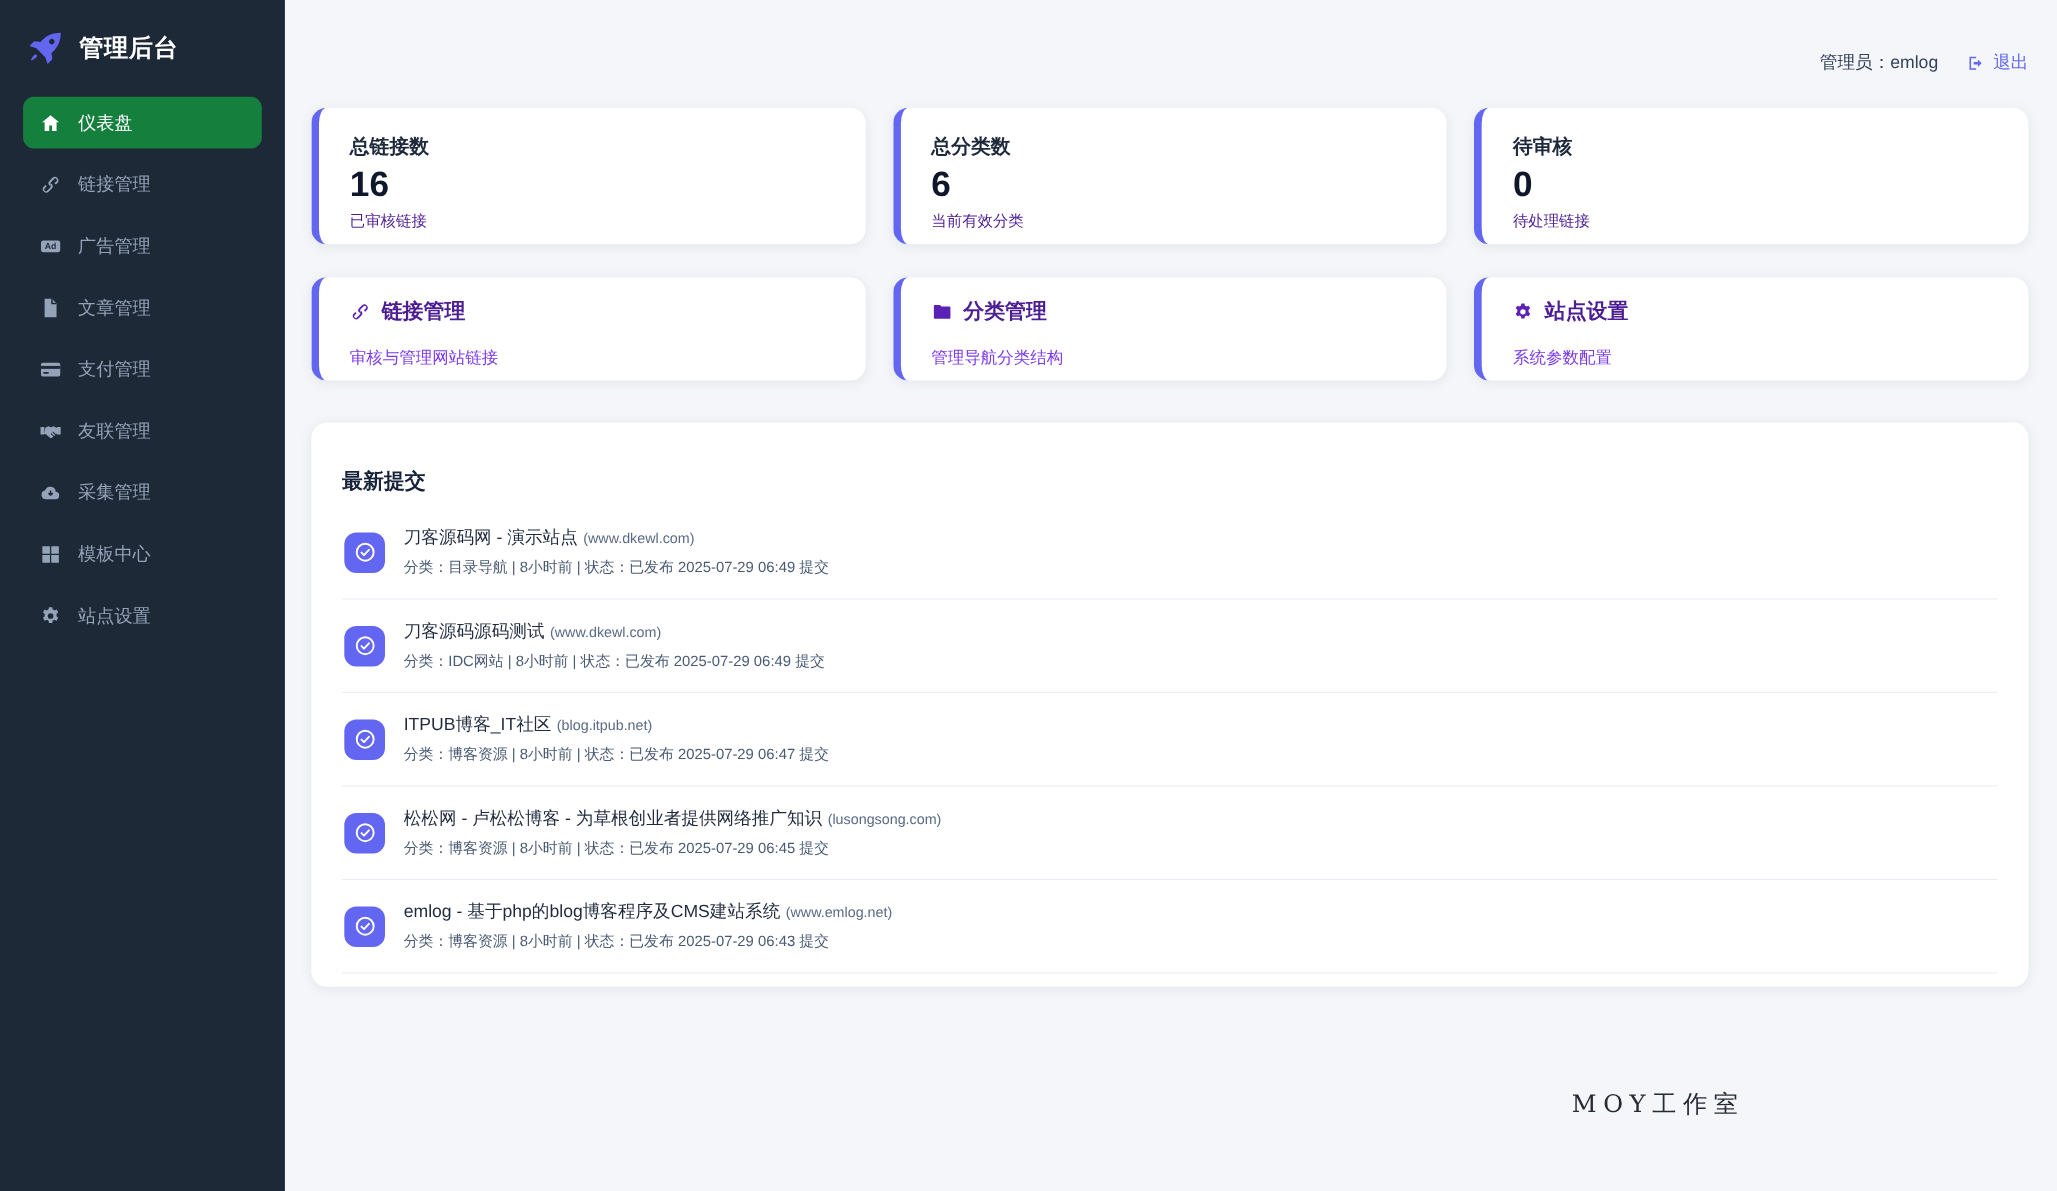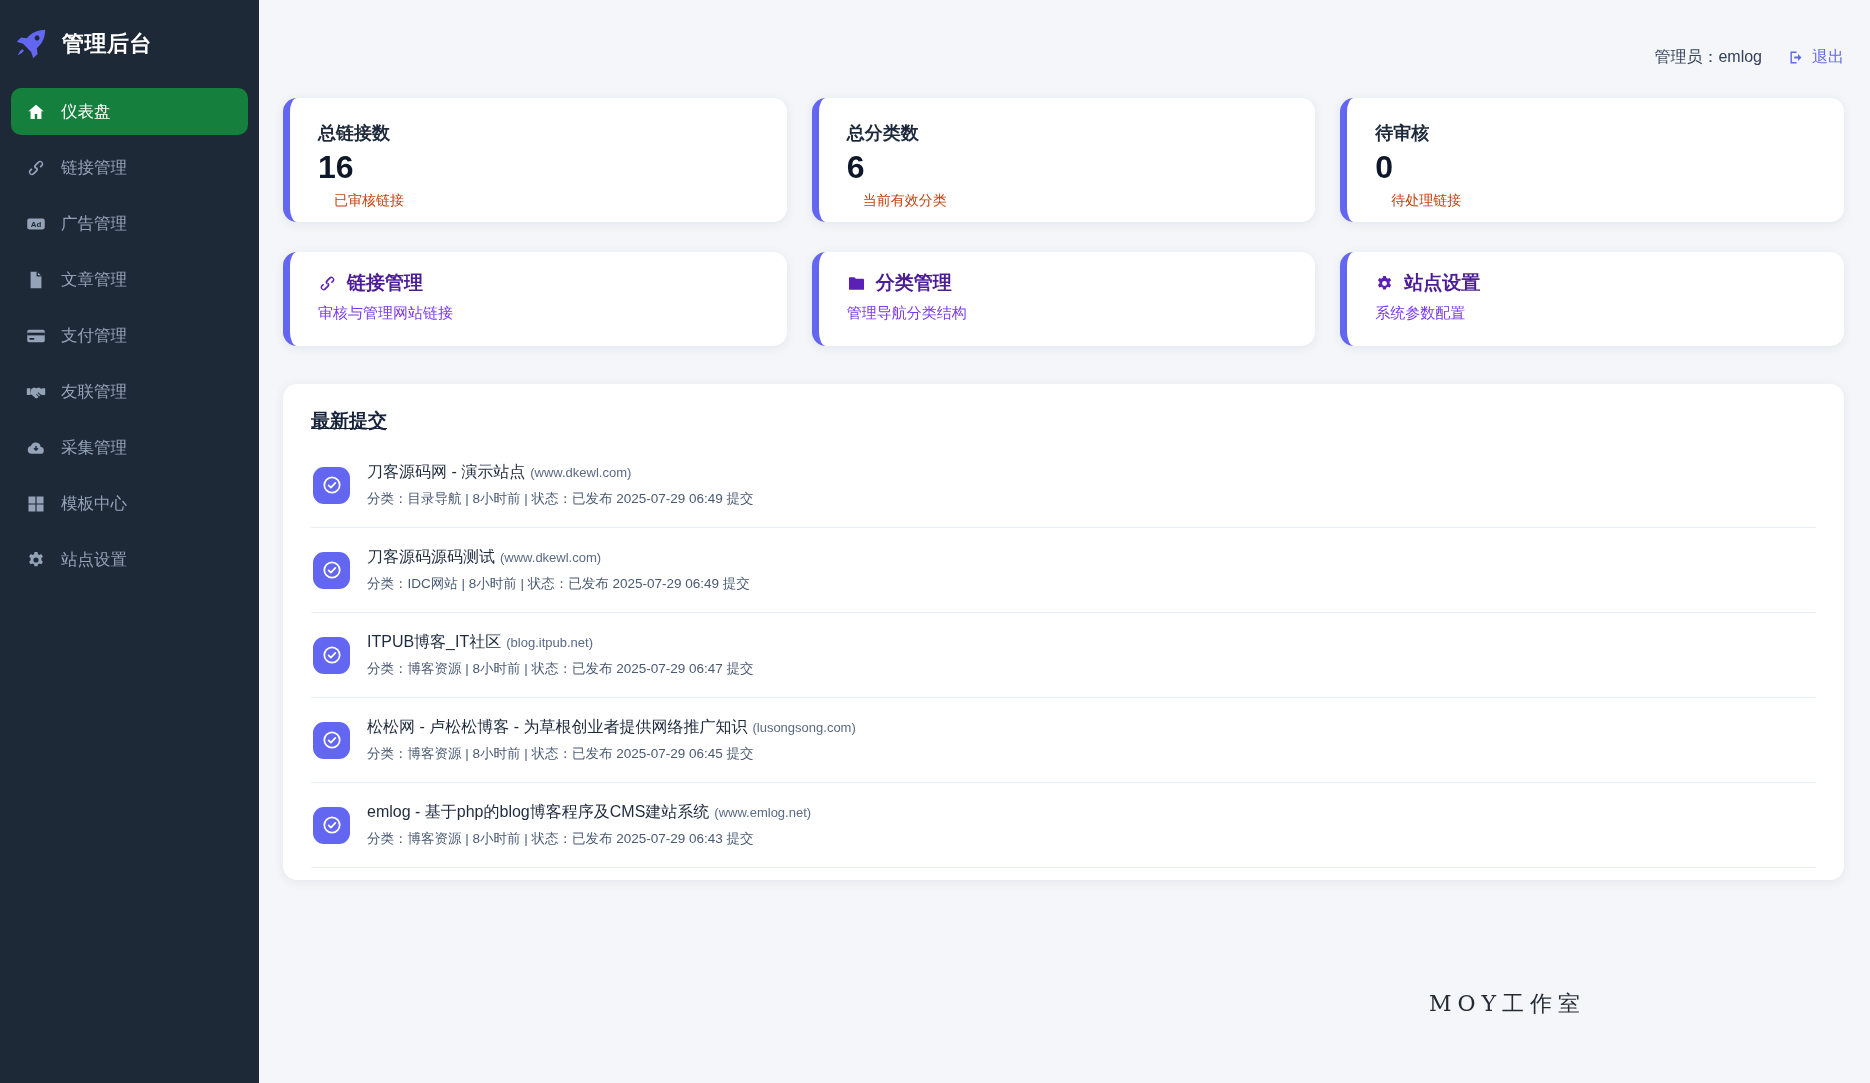--- a/index.html
+++ b/index.html
@@ -12,21 +12,21 @@
   html,body{margin:0;padding:0;}
   body{
     width:1870px;height:1083px;position:relative;overflow:hidden;
     background:#f4f6f9;
     font-family:"Liberation Sans","DejaVu Sans",sans-serif;
     color:#1e293b;
   }
   
   aside{
     position:absolute;left:0;top:0;width:259px;height:1083px;
-    background:var(--sidebar-bg);padding:24px 11px;
+    background:var(--sidebar-bg);padding:24px 21px;
   }
   .logo{display:flex;align-items:center;gap:13px;padding:2px 2px 26px 2px;}
   .logo-icon{width:36px;height:36px;color:var(--accent);flex:none;}
   .logo-text{color:#ffffff;font-size:22px;font-weight:700;letter-spacing:.5px;}
   .nav-item{
     display:flex;align-items:center;gap:15px;height:47px;padding:0 15px;
     border-radius:10px;margin-bottom:9px;color:#94a3b8;font-size:16.5px;cursor:pointer;
   }
   .nav-item.active{background:#15803d;color:#ffffff;}
   .nav-item .icon{width:20px;height:20px;flex:none;}
@@ -35,28 +35,28 @@
   main{position:absolute;left:259px;top:0;right:0;bottom:0;padding:47px 26px 0 24px;}
   .topbar{display:flex;justify-content:flex-end;align-items:center;gap:26px;margin-bottom:30px;font-size:16px;}
   .admin{color:#33415a;}
   .logout{color:var(--accent);display:flex;align-items:center;gap:7px;cursor:pointer;text-decoration:none;}
   .logout .icon{width:17px;height:17px;}
   .card{background:#ffffff;border-radius:14px;box-shadow:0 2px 10px rgba(100,116,139,.12);}
   .stats{display:flex;gap:25px;}
   .stat-card{flex:1;border-left:7px solid var(--accent);padding:23px 28px;height:124px;}
   .stat-title{font-size:18px;font-weight:700;color:#1e293b;}
   .stat-value{font-size:32px;font-weight:700;color:#0f172a;margin-top:5px;line-height:1.1;}
-  .stat-caption{font-size:14px;color:#c2410c;margin-top:7px;margin-left:16px;}
+  .stat-caption{font-size:14px;color:#4c1d95;margin-top:7px;}
   .actions{display:flex;gap:25px;margin-top:30px;}
   .action-card{flex:1;border-left:7px solid var(--accent);padding:18px 28px;height:94px;cursor:pointer;}
   .action-title{display:flex;align-items:center;gap:10px;font-size:19px;font-weight:700;color:var(--action-title);}
   .action-title .icon{width:19px;height:19px;color:#5b21b6;flex:none;}
-  .action-sub{font-size:15px;color:var(--action-sub);margin-top:8px;}
+  .action-sub{font-size:15px;color:var(--action-sub);margin-top:20px;}
   .list-card{margin-top:38px;padding:24px 28px 12px 28px;}
-  .list-card h3{margin:0 0 9px 0;font-size:19px;font-weight:700;color:#16233a;text-decoration:underline;}
+  .list-card h3{margin:17px 0 9px 0;font-size:19px;font-weight:700;color:#16233a;}
   .sub-item{display:flex;align-items:center;gap:17px;padding:19px 2px;border-bottom:1px solid #e9edf4;}
   .badge{width:37px;height:37px;border-radius:11px;background:var(--accent);
          display:flex;align-items:center;justify-content:center;flex:none;}
   .badge .icon{width:22px;height:22px;}
   .sub-line1{font-size:16px;color:#1f2a3d;}
   .sub-url{font-size:13px;color:#5a6a84;margin-left:5px;}
   .sub-meta{font-size:13.5px;color:#4a5a74;margin-top:7px;}
   .footer{
     position:absolute;right:284px;bottom:64px;
     font-family:"DejaVu Serif","Liberation Serif",serif;

